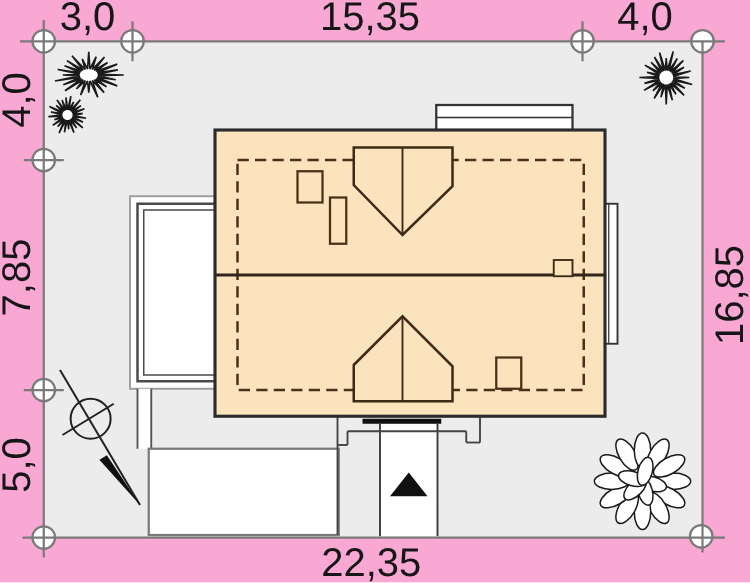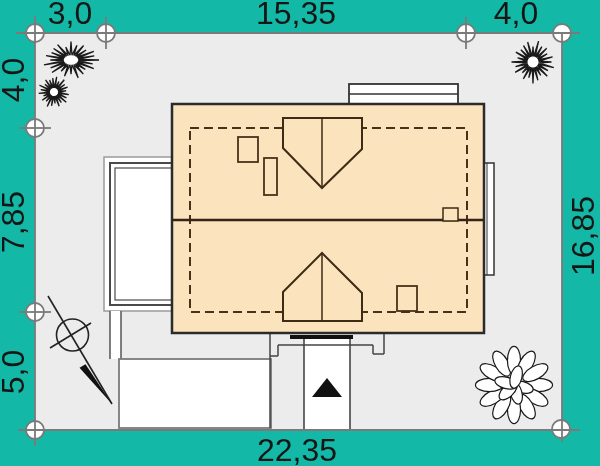--- a/index.html
+++ b/index.html
@@ -1,16 +1,16 @@
 <!DOCTYPE html>
 <html><head>
 <meta charset="utf-8">
 <style>
   html,body{margin:0;padding:0;background:#ffffff;}
-  .canvas{position:relative;width:600px;height:466px;background:#14b8a6;overflow:hidden;}
+  .canvas{position:relative;width:600px;height:466px;background:#f9a8d4;overflow:hidden;}
   svg{display:block;}
   text{font-family:"Liberation Sans","DejaVu Sans",sans-serif;font-size:32px;fill:#161616;
        text-anchor:middle;dominant-baseline:central;}
 </style>
 </head>
 <body>
 
 <div class="canvas">
 <svg width="600" height="466" viewBox="0 0 600 466">
 

